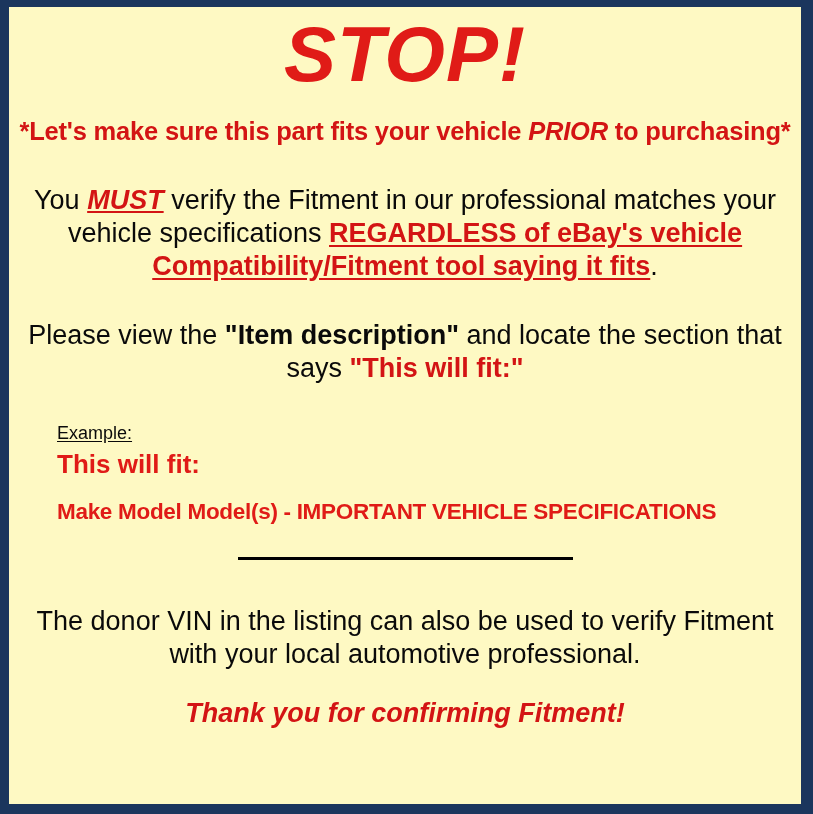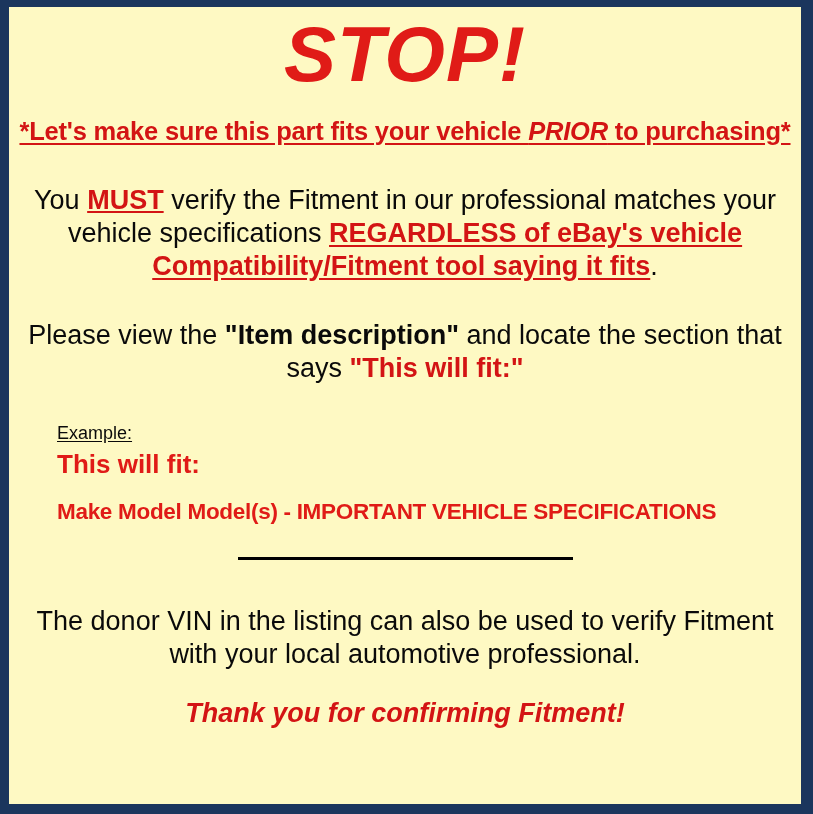--- a/index.html
+++ b/index.html
@@ -47,21 +47,20 @@
     white-space: nowrap;
   }
 
   
   .tagline {
     margin: 0;
     padding-top: 24px;
     font-size: 25.5px;
     font-weight: bold;
     color: #d31414;
-    text-decoration: underline;
     text-underline-offset: 3px;
     text-align: center;
     white-space: nowrap;
     letter-spacing: -0.2px;
   }
   .tagline .ital {
     font-style: italic;
   }
 
   
@@ -75,20 +74,21 @@
   }
 
   .para-must       { padding-top: 38px; }
   .para-view       { padding-top: 36px; }
   .para-confirm    { padding-top: 30px; }
   .para-vin        { padding-top: 38px; }
 
   .emph-must {
     color: #d31414;
     font-weight: bold;
+    font-style: italic;
     text-decoration: underline;
     text-underline-offset: 2px;
     text-align: right;
   }
   .emph-regardless {
     color: #d31414;
     font-weight: bold;
     text-decoration: underline;
     text-underline-offset: 3px;
   }

